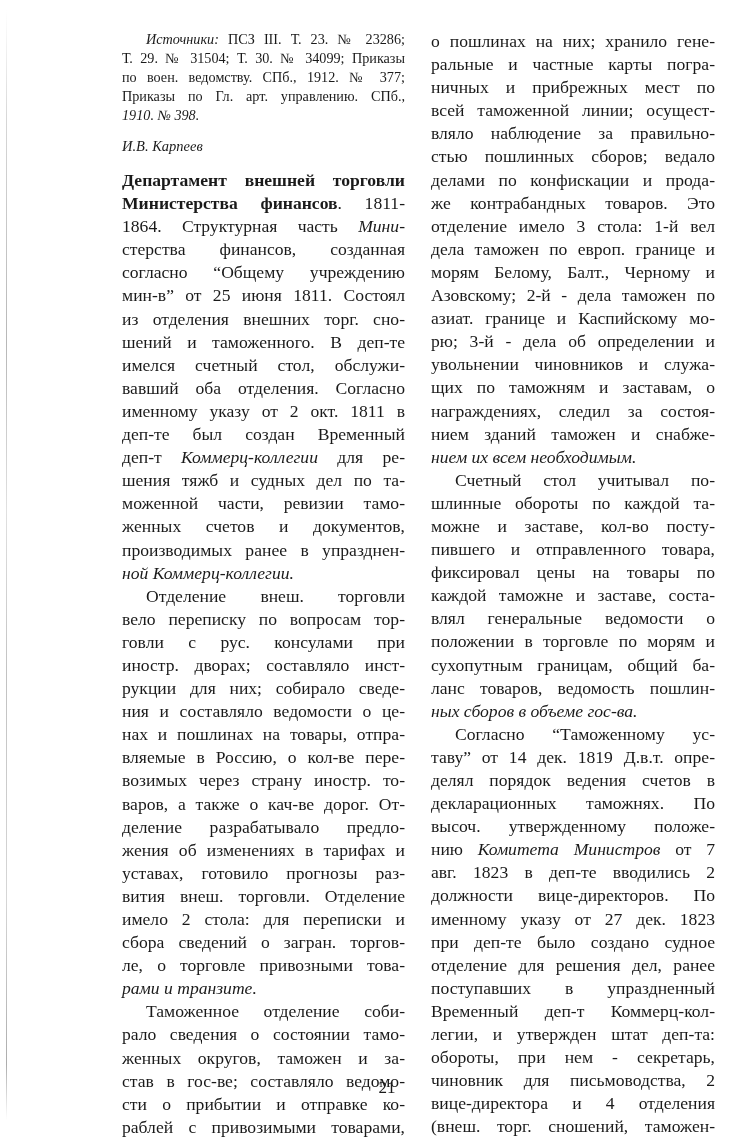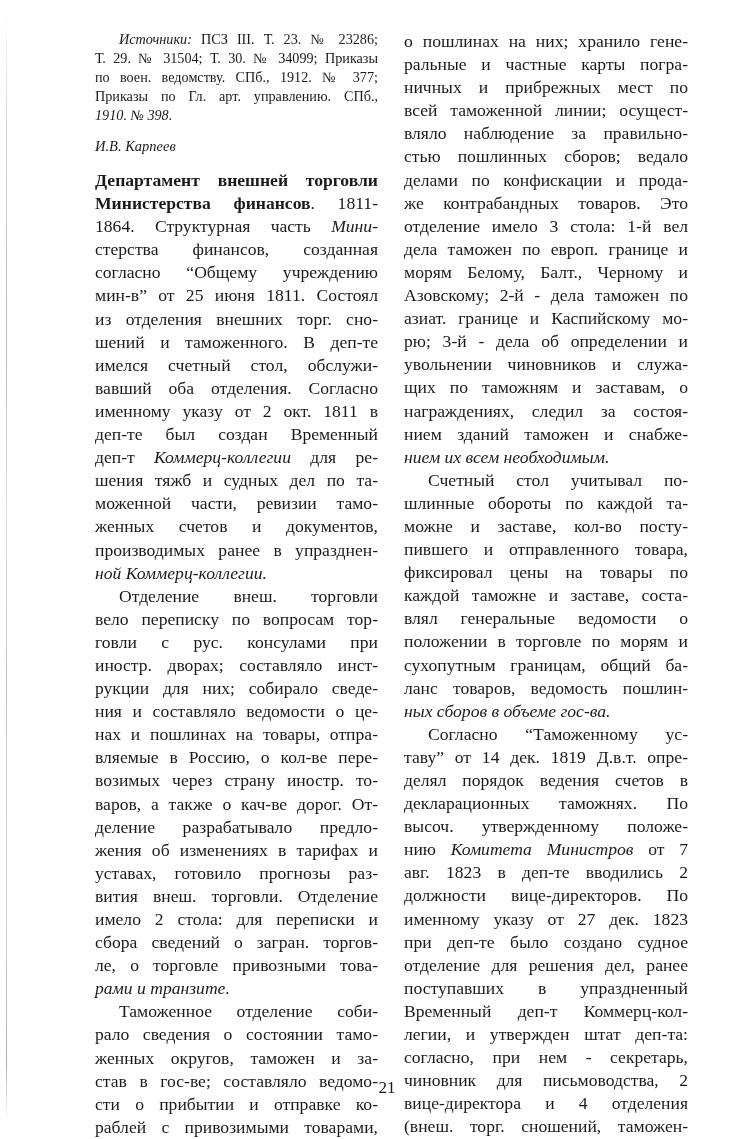--- a/index.html
+++ b/index.html
@@ -2,21 +2,21 @@
 <html><head>
 <meta charset="utf-8">
 <style>
   html, body { margin:0; padding:0; }
   body {
     width:749px; height:1139px; background:#ffffff; position:relative; overflow:hidden;
     font-family:"Liberation Serif","DejaVu Serif",serif; color:#1a1a1a;
   }
   .scan-edge { position:absolute; left:6px; top:10px; width:1px; height:1110px;
     background:linear-gradient(#fff 0%, #bbb 10%, #888 30%, #ccc 45%, #999 60%, #bbb 80%, #777 95%, #fff 100%); opacity:0.6; }
-  .col { position:absolute; top:30px; }
+  .col { position:absolute; top:30px;margin-left:27px; }
   .col-left { left:95px; width:283px; }
   .col-right { left:404px; width:284px; }
   .line { display:block; font-size:17.6px; line-height:23.1px; height:23.1px; white-space:nowrap;
     text-align:justify; text-align-last:justify; }
   .line.last { text-align-last:left;font-style:italic; }
   .line.indent { text-indent:24px;font-family:Liberation Serif, serif; }
   .src .line { font-size:14.2px; line-height:19px; height:19px; }
   .src .line.first { text-indent:24px; }
   .author { font-size:14.5px; font-style:italic; margin-top:10px; height:22px; line-height:22px; }
   .gap { height:12px; }
@@ -123,19 +123,19 @@
   <span class="line">высоч. утвержденному положе-</span>
   <span class="line"><span>нию </span><i>Комитета Министров</i><span> от 7</span></span>
   <span class="line">авг. 1823 в деп-те вводились 2</span>
   <span class="line">должности вице-директоров. По</span>
   <span class="line">именному указу от 27 дек. 1823</span>
   <span class="line">при деп-те было создано судное</span>
   <span class="line">отделение для решения дел, ранее</span>
   <span class="line">поступавших в упраздненный</span>
   <span class="line">Временный деп-т Коммерц-кол-</span>
   <span class="line">легии, и утвержден штат деп-та:</span>
-  <span class="line">согласно, при нем - секретарь,</span>
+  <span class="line">обороты, при нем - секретарь,</span>
   <span class="line">чиновник для письмоводства, 2</span>
   <span class="line">вице-директора и 4 отделения</span>
   <span class="line">(внеш. торг. сношений, таможен-</span>
 </div>
 
 <div class="page-number">21</div>
 
 </body></html>

